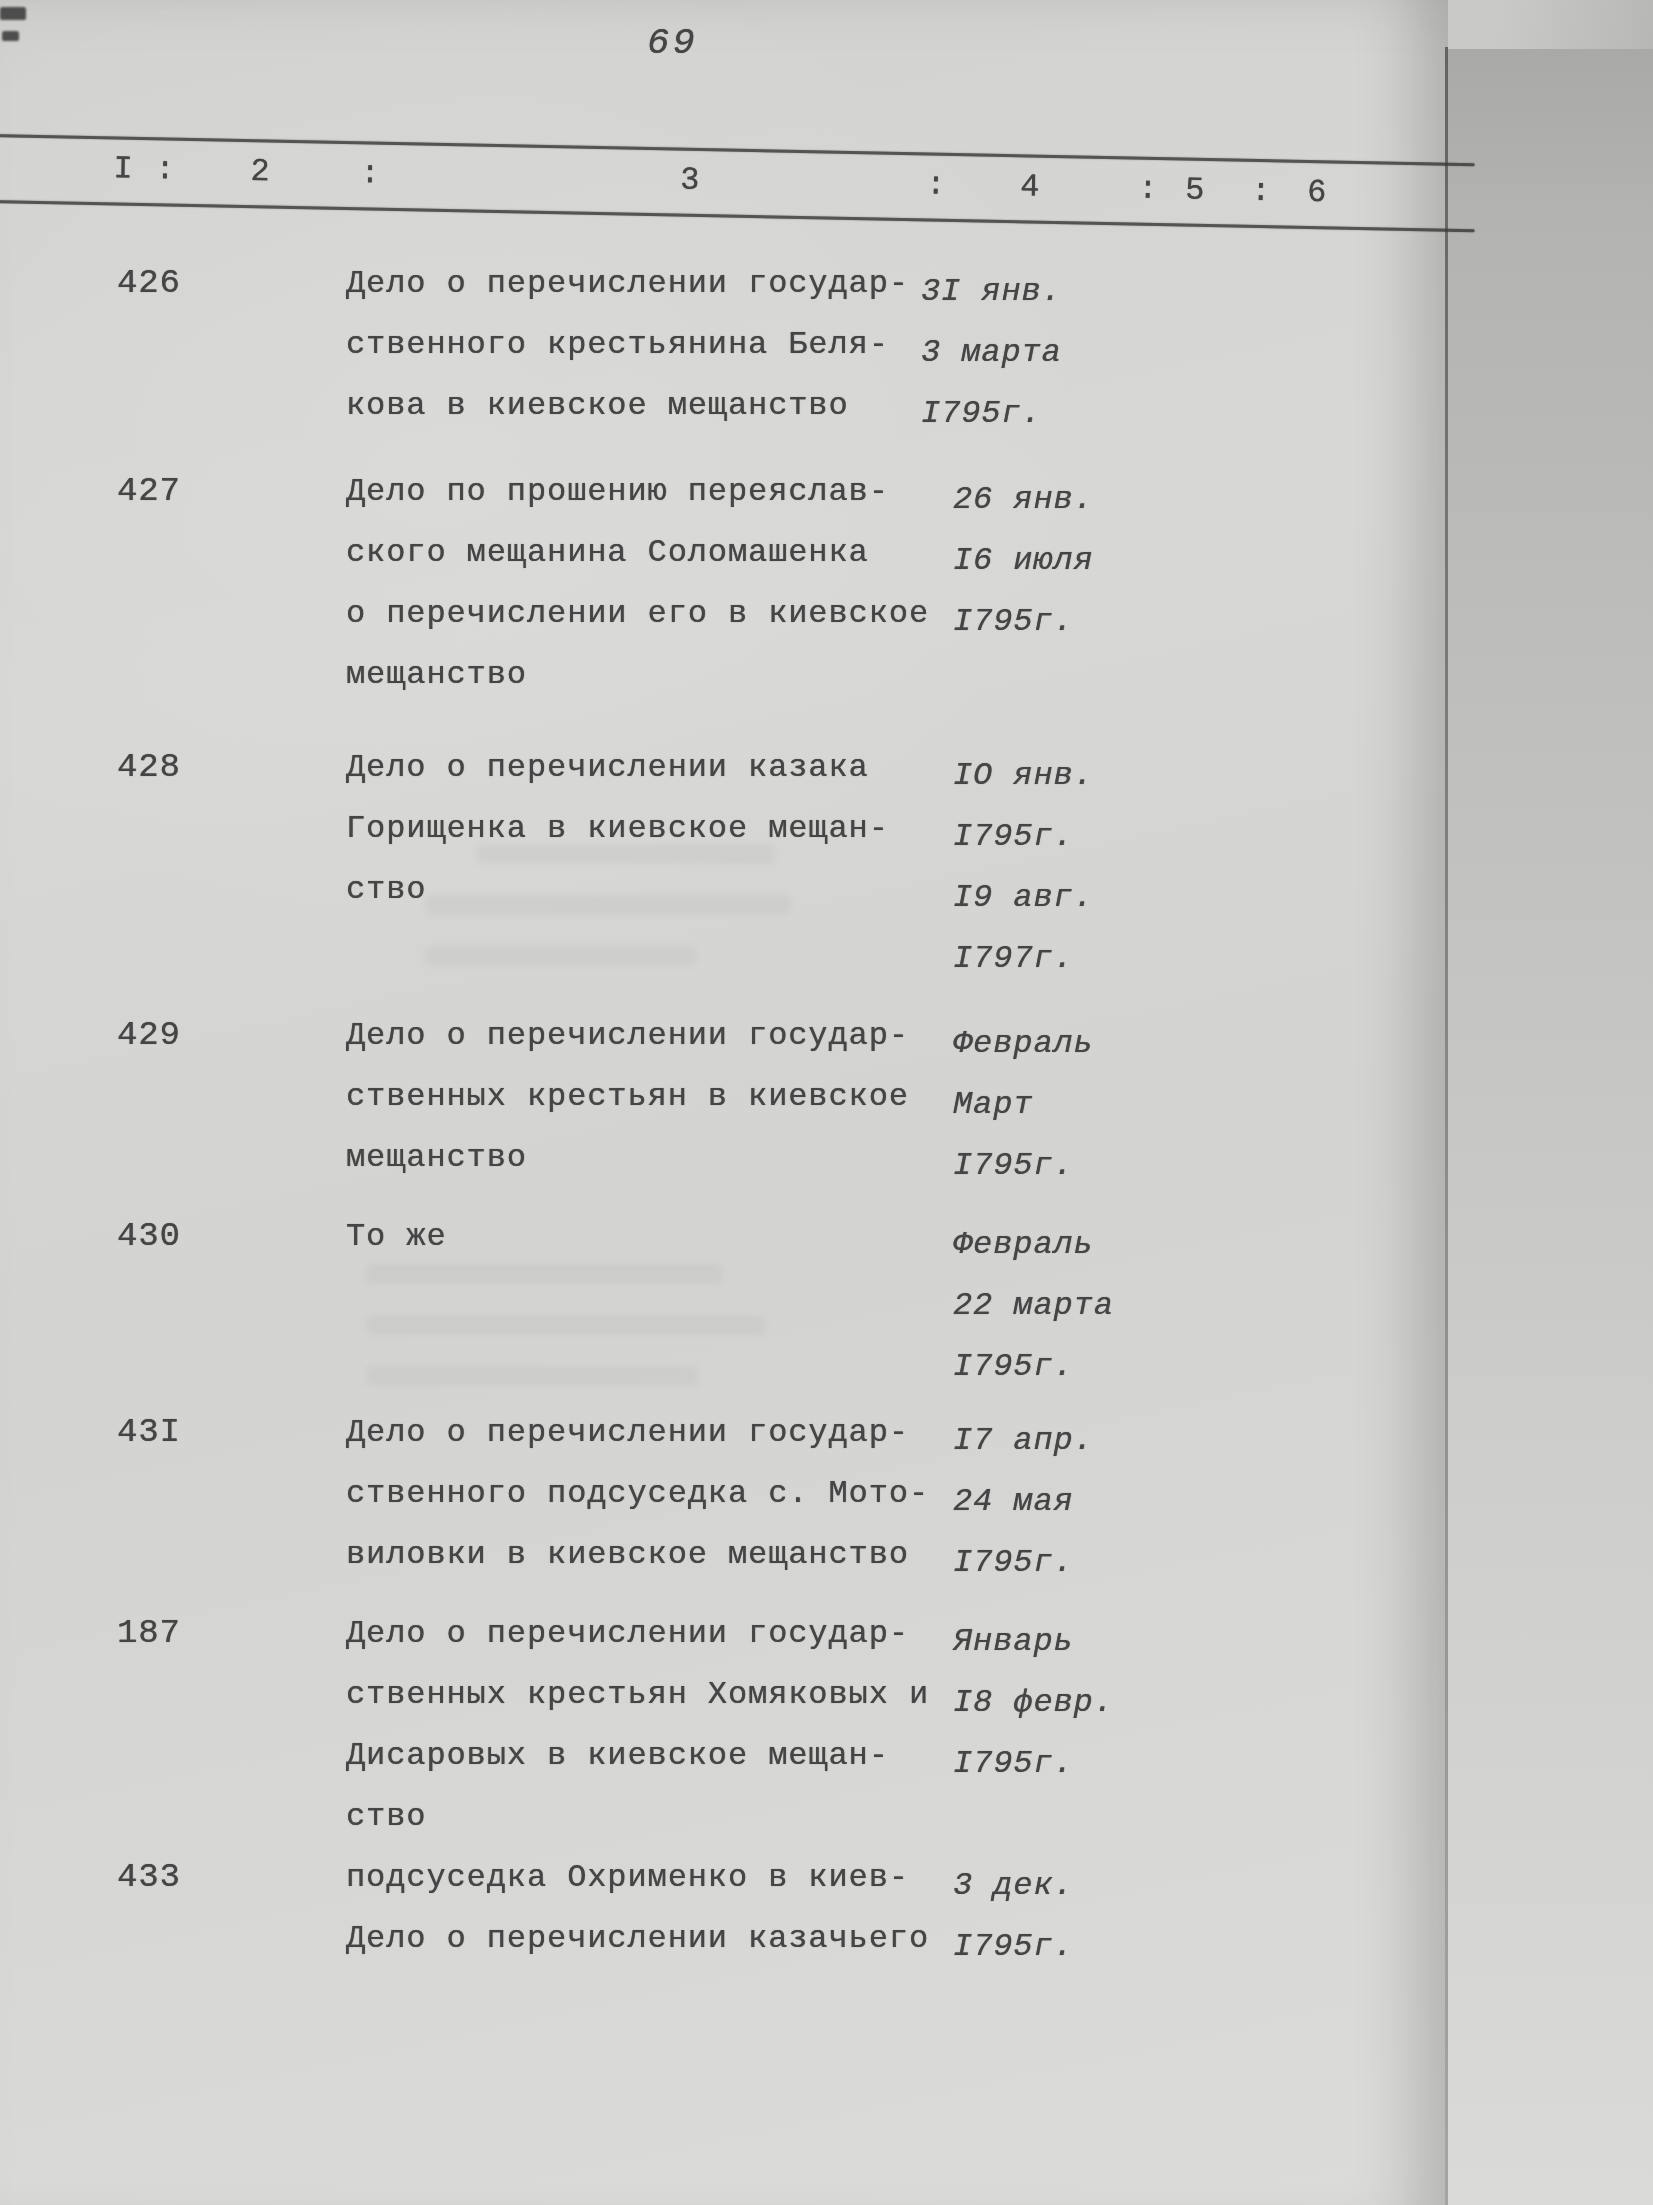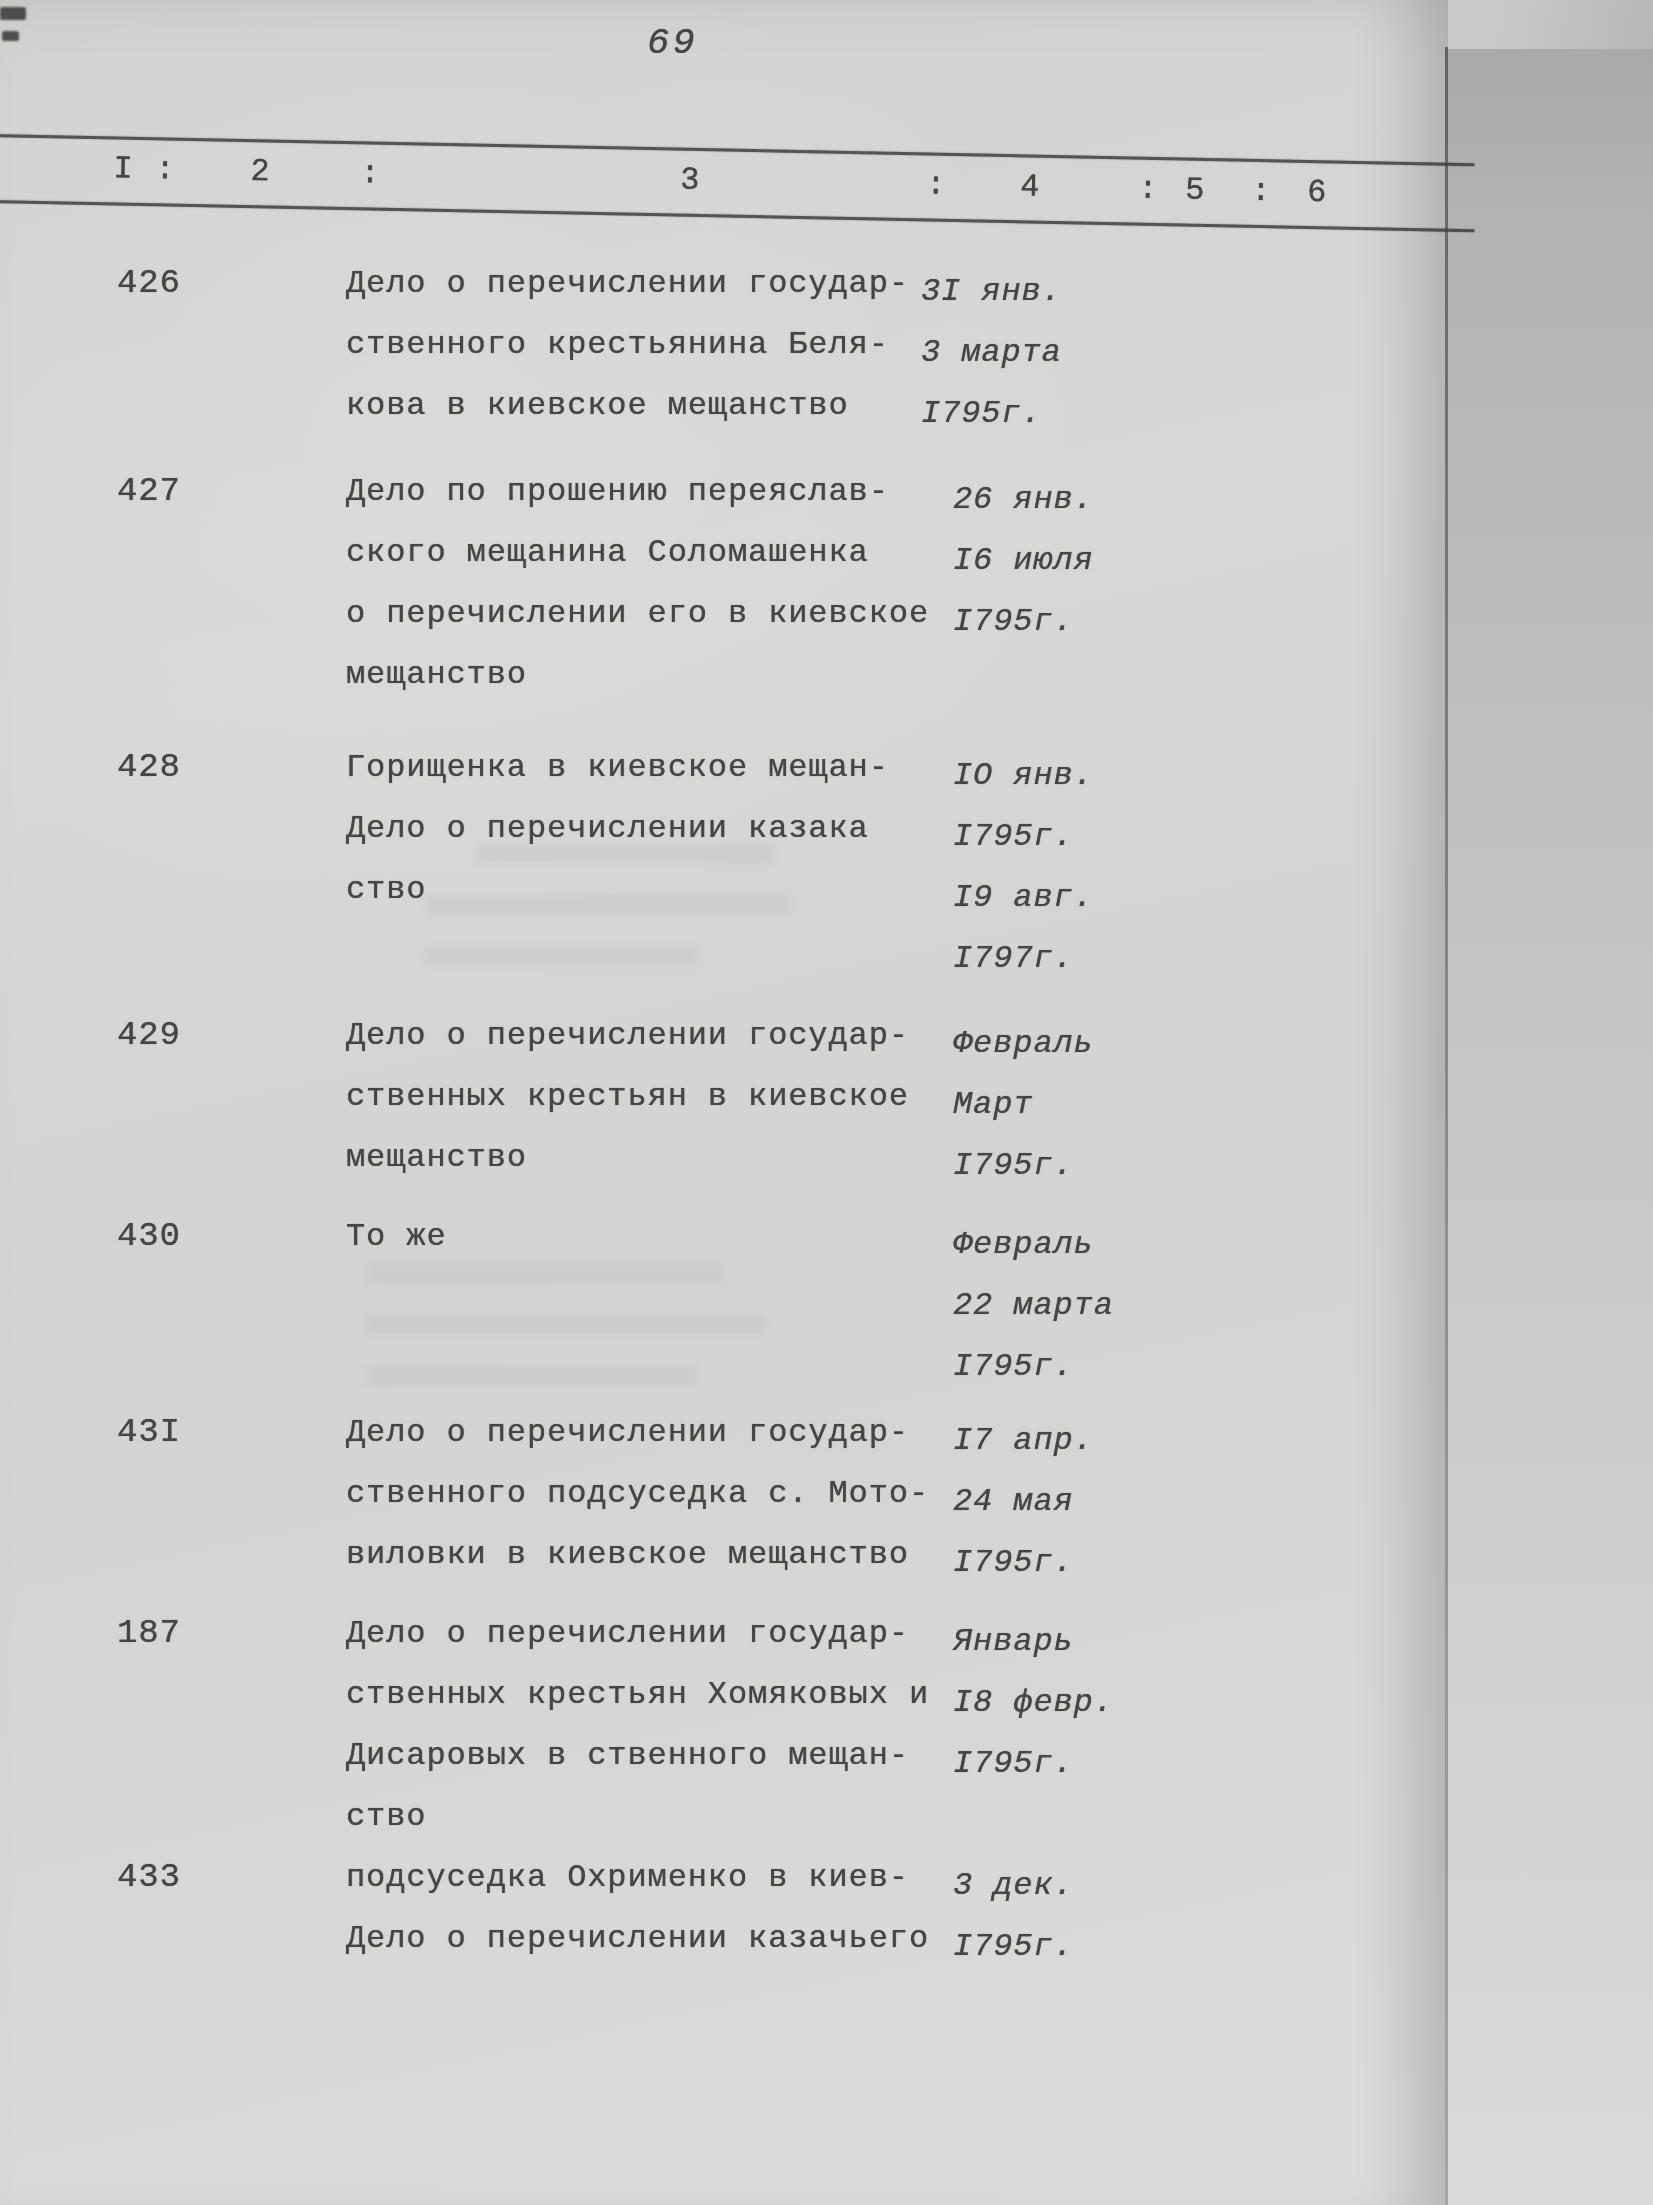--- a/index.html
+++ b/index.html
@@ -222,22 +222,22 @@
       <div class="dates">
         <div>26 янв.</div>
         <div>I6 июля</div>
         <div>I795г.</div>
       </div>
     </div>
 
     <div class="entry e-428 tw">
       <div class="num">428</div>
       <div class="desc">
+        <div>Дело о перечислении казака</div>
         <div>Горищенка в киевское мещан-</div>
-        <div>Дело о перечислении казака</div>
         <div>ство</div>
       </div>
       <div class="dates">
         <div>IO янв.</div>
         <div>I795г.</div>
         <div>I9 авг.</div>
         <div>I797г.</div>
       </div>
     </div>
 
@@ -279,21 +279,21 @@
         <div>24 мая</div>
         <div>I795г.</div>
       </div>
     </div>
 
     <div class="entry e-432 tw">
       <div class="num">187</div>
       <div class="desc">
         <div>Дело о перечислении государ-</div>
         <div>ственных крестьян Хомяковых и</div>
-        <div>Дисаровых в ственного мещан-</div>
+        <div>Дисаровых в киевское мещан-</div>
         <div>ство</div>
       </div>
       <div class="dates">
         <div>Январь</div>
         <div>I8 февр.</div>
         <div>I795г.</div>
       </div>
     </div>
 
     <div class="entry e-433 tw">

